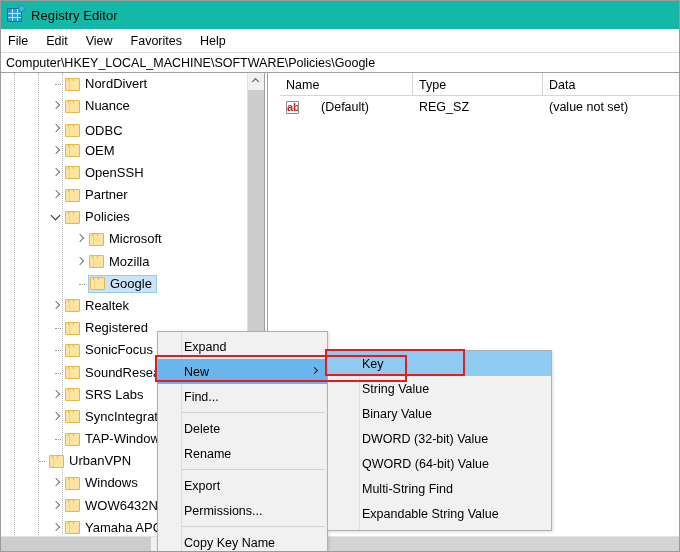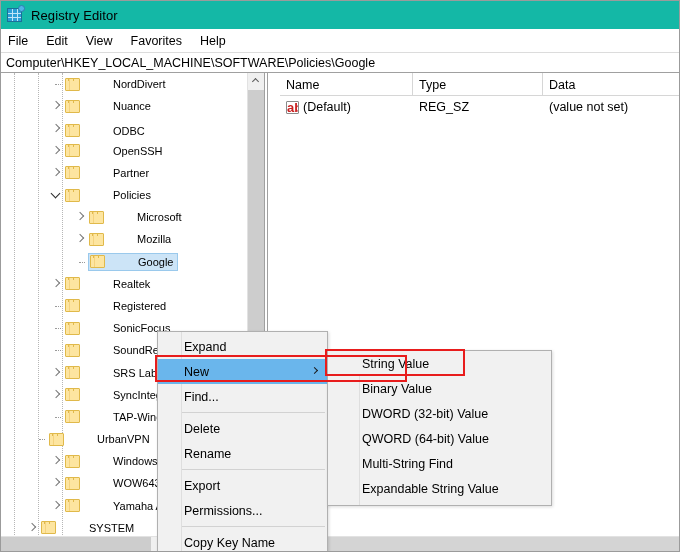--- a/index.html
+++ b/index.html
@@ -193,24 +193,23 @@
     border-radius: 1px 1px 0 0;
   }
   .folder::after {
     content: "";
     position: absolute;
     left: 3px; top: 0px;
     width: 1px; height: 11px;
     background: #f5d27e;
   }
   .tree-label {
-    font-size: 11px;
+    font-size: 13px;
     color: #000000;
     line-height: 14px;
-    margin-left: 28px;
   }
   .tree-row.selected .tree-sel {
     background: #cce4f7;
     border: 1px solid #9ac9ec;
     padding: 0 4px 0 1px;
     margin-left: -1px;
   }
   .tree-sel { display: flex; align-items: center; height: 18px; }
 
   
@@ -316,27 +315,27 @@
     color: #000000;
     display: flex;
     align-items: center;
     height: 22px;
   }
   .vr-cell.c0 { width: 133px; padding-left: 6px; }
   .vr-cell.c1 { width: 130px; padding-left: 6px; }
   .vr-cell.c2 { width: 147px; padding-left: 6px; }
   .ab-icon {
     width: 13px; height: 13px;
-    margin-right: 4px;
+    margin-right: 22px;
     flex: 0 0 auto;
     position: relative;
     background: #ffffff;
     border: 1px solid #8a8a8a;
     border-radius: 1px;
-    font-size: 13px;
+    font-size: 11px;
     line-height: 11px;
     text-align: center;
     color: #c92020;
     font-weight: bold;
     font-family: "Liberation Sans", sans-serif;
     overflow: hidden;
   }
 
   
   #value-hscroll {
@@ -487,20 +486,27 @@
               <div class="tree-sel">
                 <div class="folder"></div>
                 <span class="tree-label">Nuance</span>
               </div>
             </div>
             <div class="tree-row" style="padding-left: 48px; align-items: flex-end;">
               <div class="twisty collapsed"></div>
               <div class="tree-sel">
                 <div class="folder"></div>
                 <span class="tree-label">ODBC</span>
+              </div>
+            </div>
+            <div class="tree-row" style="padding-left: 48px;">
+              <div class="twisty collapsed"></div>
+              <div class="tree-sel">
+                <div class="folder"></div>
+                <span class="tree-label">OEM</span>
               </div>
             </div>
             <div class="tree-row" style="padding-left: 48px;">
               <div class="twisty collapsed"></div>
               <div class="tree-sel">
                 <div class="folder"></div>
                 <span class="tree-label">OpenSSH</span>
               </div>
             </div>
             <div class="tree-row" style="padding-left: 48px;">
@@ -691,20 +697,23 @@
           <div class="cm-sep"></div>
           <div class="cm-item">
             <span>Copy Key Name</span>
           </div>
         </div>
     </div>
 
     <div id="submenu">
       <div class="sm-gutter"></div>
       <div id="sm-items">
+          <div class="sm-item highlight">
+            <span>Key</span>
+          </div>
           <div class="sm-item">
             <span>String Value</span>
           </div>
           <div class="sm-item">
             <span>Binary Value</span>
           </div>
           <div class="sm-item">
             <span>DWORD (32-bit) Value</span>
           </div>
           <div class="sm-item">

